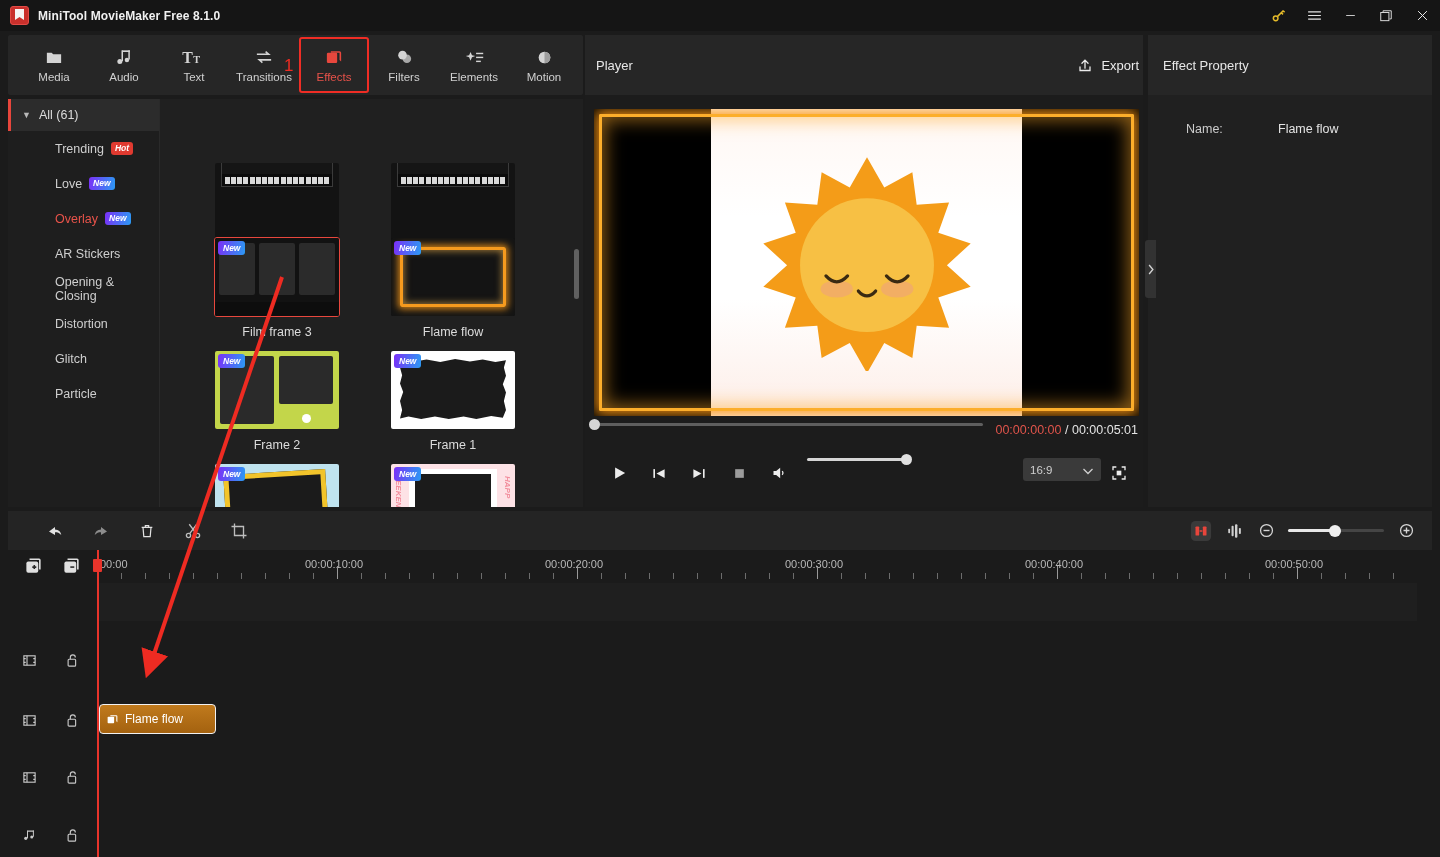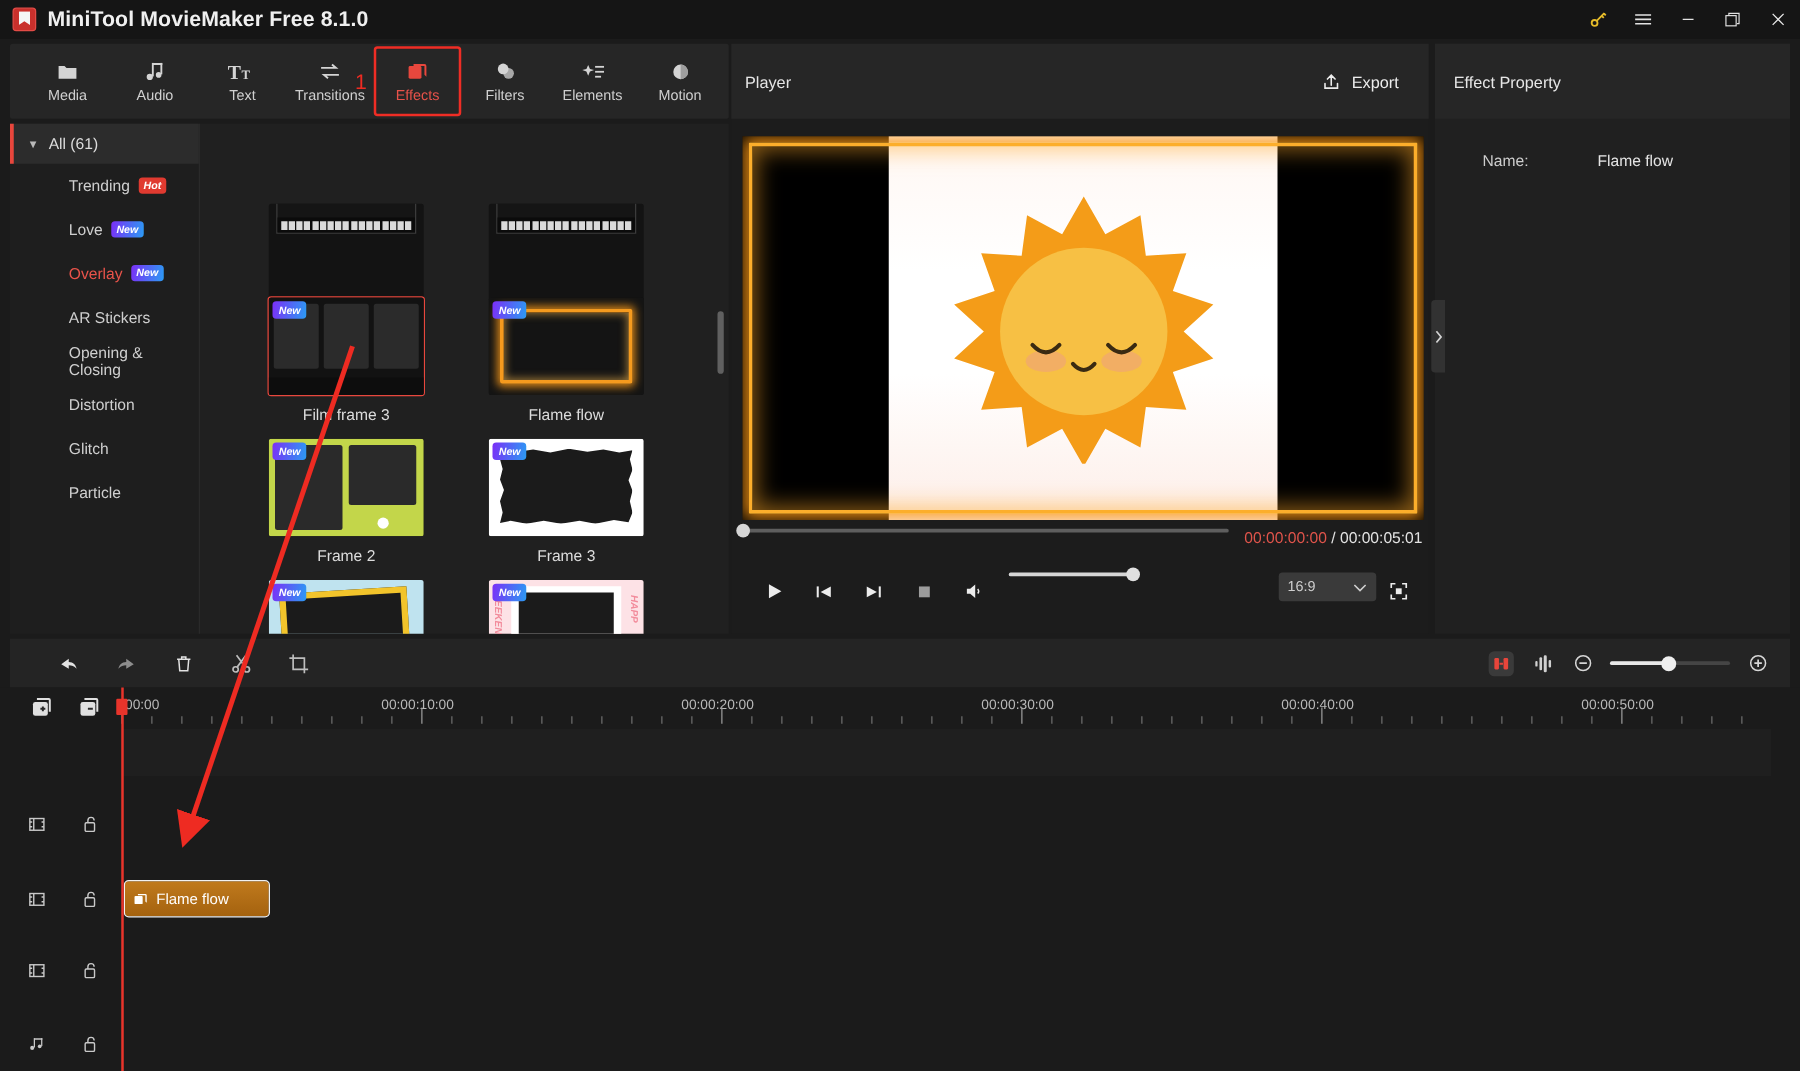--- a/index.html
+++ b/index.html
@@ -19,21 +19,21 @@
   }
   .app-logo {
     width: 19px; height: 19px; margin-left: 10px; margin-right: 9px;
     background: #c9302c; border-radius: 3px; position: relative;
     border: 1px solid #e24b46;
   }
   .app-logo:after {
     content: ""; position: absolute; left: 4px; top: 2px; width: 9px; height: 11px;
     background: #f5f5f5; clip-path: polygon(0 0,100% 0,100% 100%,50% 72%,0 100%);
   }
-  .app-title { font-size: 17px; font-weight: bold; color: #f0f0f0; letter-spacing: .1px; }
+  .app-title { font-size: 12px; font-weight: bold; color: #f0f0f0; letter-spacing: .1px; }
   .title-right { margin-left: auto; display: flex; align-items: center; height: 31px; }
   .tb-btn {
     width: 36px; height: 31px; display: flex; align-items: center; justify-content: center;
     cursor: pointer;
   }
   .tb-btn svg { display: block; }
 
   
   .tabstrip {
     position: absolute; left: 8px; top: 35px; width: 575px; height: 60px;
@@ -152,21 +152,21 @@
   
   .player {
     position: absolute; left: 585px; top: 35px; width: 558px; height: 472px;
     background: #1c1c1c;
   }
   .player-head {
     height: 60px; background: #262626; display: flex; align-items: center;
   }
   .player-head .ptitle { font-size: 13px; color: #e6e6e6; margin-left: 11px; }
   .export-btn {
-    margin-left: auto; margin-right: 24px; display: flex; align-items: center;
+    margin-left: auto; margin-right: 4px; display: flex; align-items: center;
     cursor: pointer; gap: 8px;
   }
   .export-btn .lbl { font-size: 13px; color: #ececec; }
   .stage {
     position: absolute; left: 9px; top: 74px; width: 545px; height: 307px;
     background: #000; overflow: hidden;
   }
   .stage .photo {
     position: absolute; left: 117px; top: 0; width: 311px; height: 307px;
     background: linear-gradient(180deg,#fff7f3 0%, #ffffff 35%, #ffffff 62%, #fdeee8 100%);
@@ -528,21 +528,21 @@
             </div>
             <div class="cap">Frame 2</div>
           </div>
           <div class="cell" style="left:198px; top:220px;">
             <div class="thumb">
               <div class="frame3">
                   <i class="hole"></i>
                 </div>
               <span class="newtag">New</span>
             </div>
-            <div class="cap">Frame 3</div>
+            <div class="cap">Frame 1</div>
           </div>
 
           <div class="cell" style="left:22px; top:333px;">
             <div class="thumb">
               <div class="frame4">
                   <i class="y"></i>
                 </div>
               <span class="newtag">New</span>
 
             </div>

